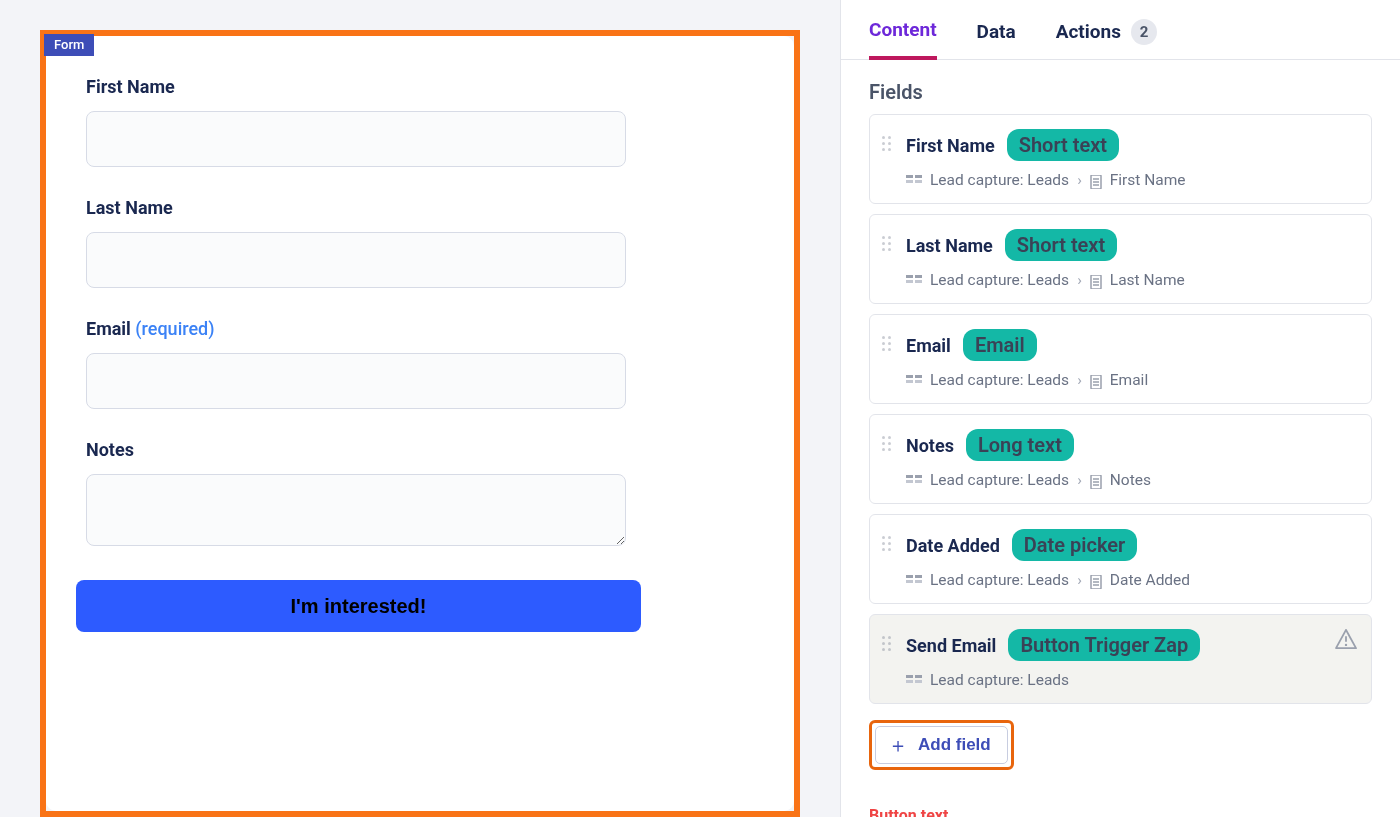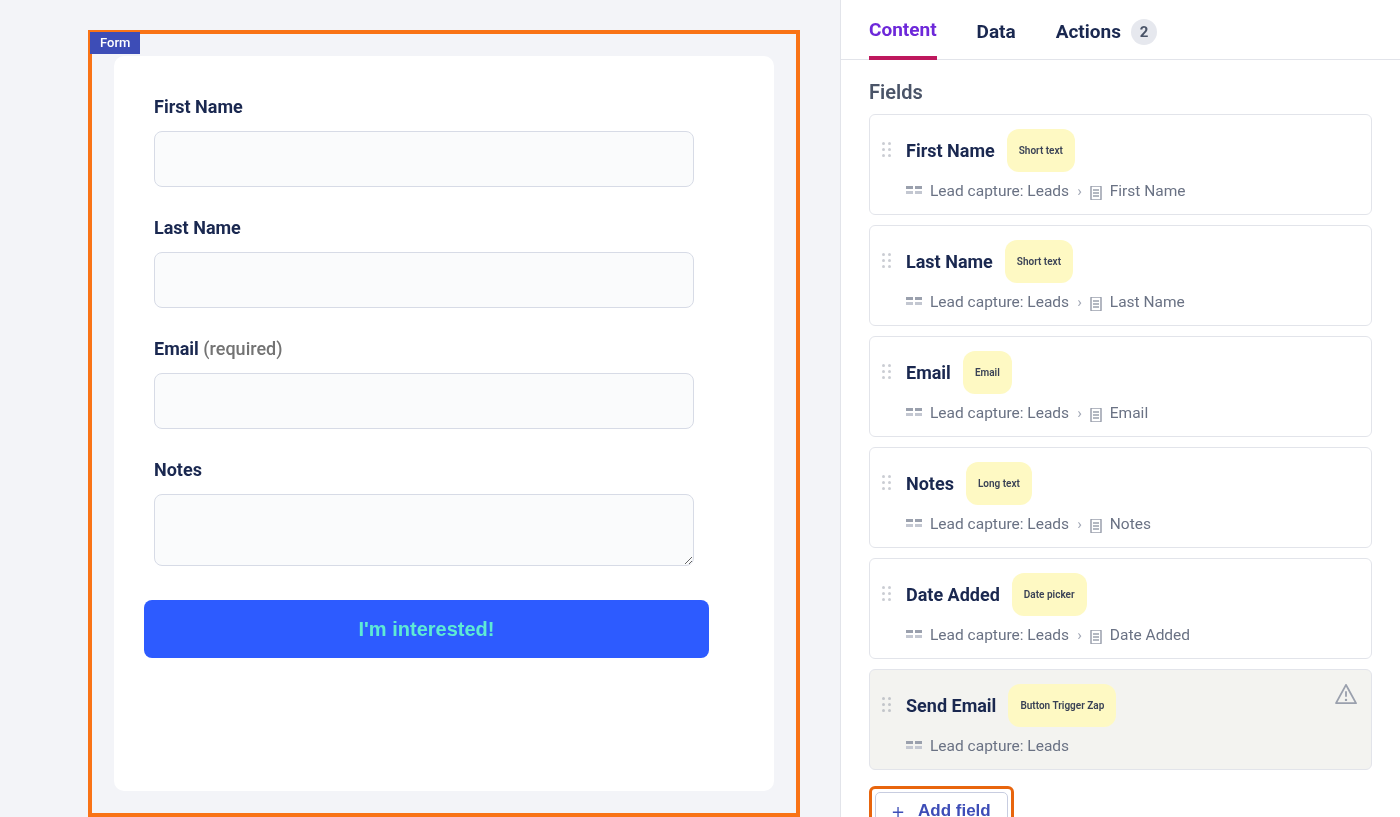--- a/index.html
+++ b/index.html
@@ -10,26 +10,24 @@
     height: 817px;
     overflow: hidden;
     display: flex;
   }
   .left-area {
     flex: 1;
     padding: 30px 40px 0 40px;
     position: relative;
   }
   .form-wrap {
-    border: 4px solid #f97316;
+    border: 6px solid #f97316;
     position: relative;
-    padding: 22px;
     background: #f3f4f8;
     height: 100%;
-    margin-left: 48px;
   }
   .form-tag {
     position: absolute;
     top: -2px; left: -2px;
     background: #3d4db7;
     color: #fff;
     font-size: 13px;
     padding: 3px 10px 4px 10px;
     font-weight: 500;
   }
@@ -41,45 +39,45 @@
     overflow: hidden;
   }
   .field-group { margin-bottom: 30px; }
   .field-label {
     font-size: 18px;
     font-weight: 700;
     color: #1a2850;
     margin-bottom: 14px;
     display: block;
   }
-  .req { font-weight: 500; color: #737373; }
+  .req { font-weight: 500; color: #3b82f6; }
   .text-input {
     width: 540px;
     height: 56px;
     border: 1px solid #d7dbe6;
     border-radius: 8px;
     background: #fafbfc;
     font-size: 16px;
     padding: 0 14px;
   }
   textarea.text-input { height: 72px; padding-top: 12px; resize: both; }
   .captcha-label {
     font-size: 18px;
     font-weight: 700;
     color: #1a2850;
     margin-bottom: 30px;
     margin-left: -10px;
   }
   .submit-btn {
     width: 565px;
-    height: 58px;
+    height: 52px;
     border: none;
     border-radius: 8px;
     background: #2d5bff;
-    color: #5eead4;
+    color: #000000;
     font-size: 20px;
     font-weight: 700;
     cursor: pointer;
     margin-left: -10px;
   }
 
   .right-panel {
     width: 560px;
     background: #fff;
     height: 100%;
@@ -147,25 +145,25 @@
     width: 12px; height: 18px;
     display: inline-grid;
     grid-template-columns: repeat(2, 3px);
     grid-template-rows: repeat(3, 3px);
     gap: 3px;
     opacity: 0.35;
   }
   .drag-dots span { background: #6a7284; border-radius: 50%; }
   .fc-name { font-size: 18px; font-weight: 700; color: #1a2850; }
   .fc-pill {
-    background: #fef9c3;
+    background: #14b8a6;
     color: #3a4256;
-    font-size: 10px;
+    font-size: 20px;
     font-weight: 600;
-    padding: 16px 12px;
+    padding: 4px 12px;
     border-radius: 12px;
   }
   .warn-icon {
     position: absolute;
     right: 14px; top: 14px;
     color: #8a8f9a;
   }
   .fc-row2 {
     display: flex;
     align-items: flex-end;

